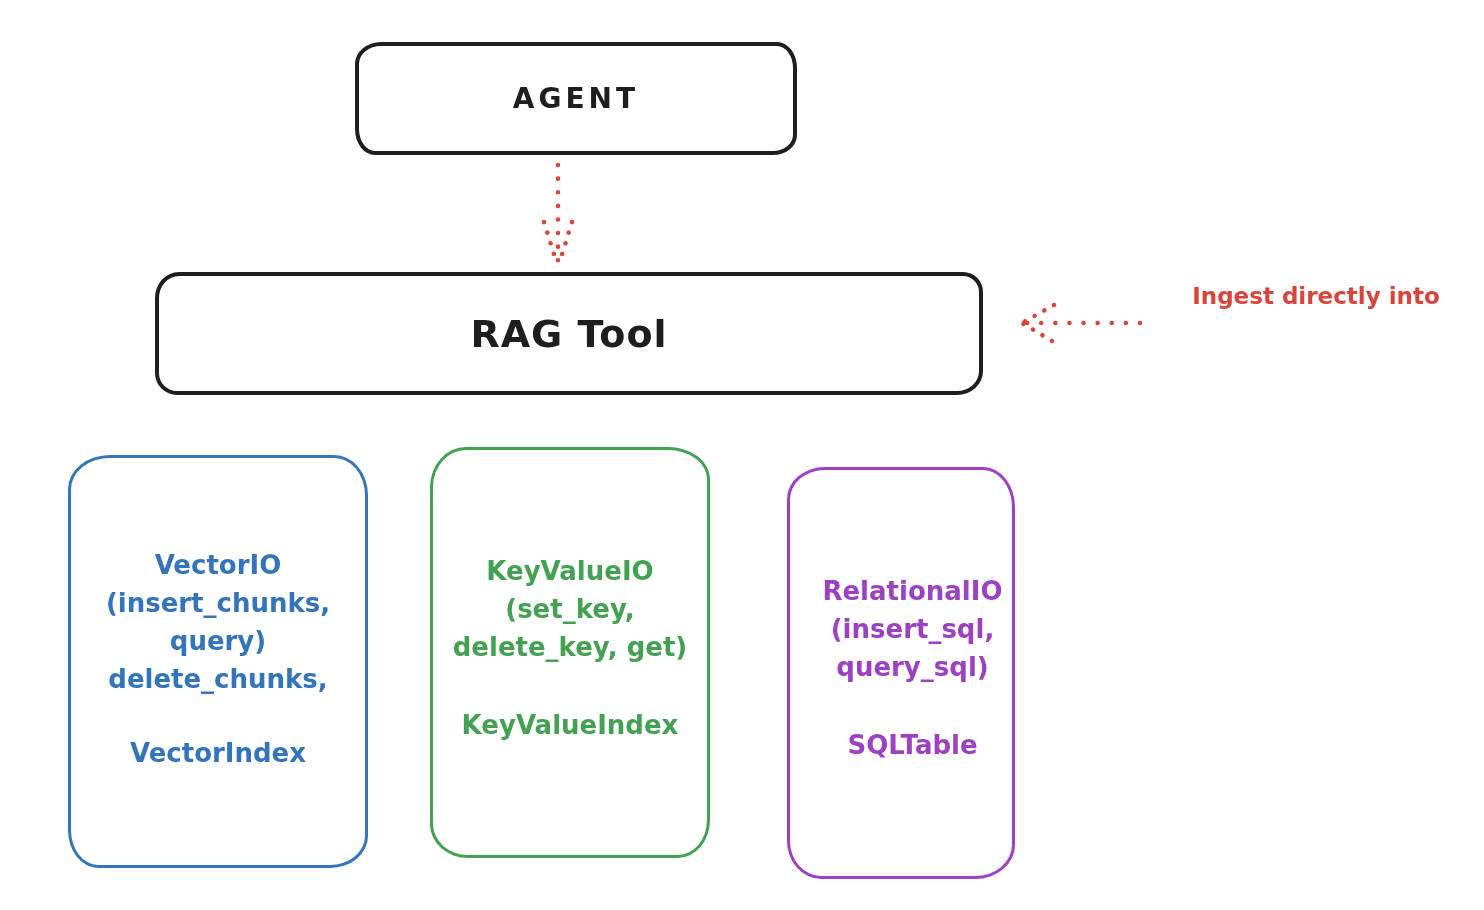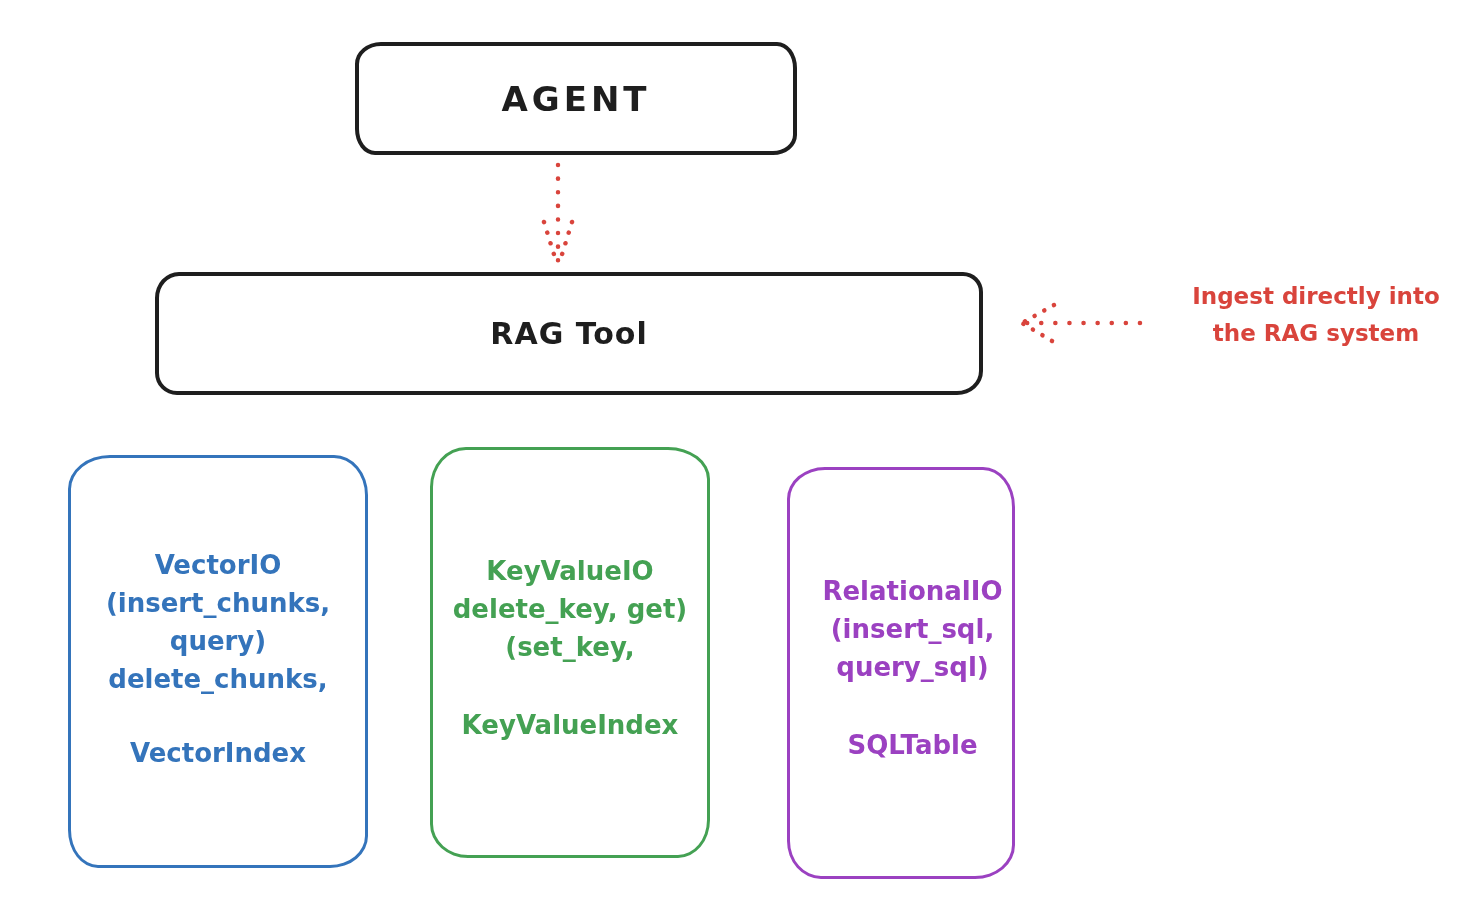--- a/index.html
+++ b/index.html
@@ -23,28 +23,28 @@
     align-items: center;
     justify-content: center;
     text-align: center;
   }
   
   .node.agent {
     left: 355px; top: 42px; width: 442px; height: 113px;
     border: 4px solid var(--ink);
     border-radius: 26px 20px 24px 20px / 22px 26px 20px 26px;
     color: var(--ink);
-    font-size: 34px; font-weight: bold; letter-spacing: 4px;
+    font-size: 28px; font-weight: bold; letter-spacing: 4px;
   }
   .node.rag {
     left: 155px; top: 272px; width: 828px; height: 123px;
     border: 4px solid var(--ink);
     border-radius: 24px 20px 26px 22px / 26px 20px 24px 22px;
     color: var(--ink);
-    font-size: 30px; font-weight: bold; letter-spacing: 1px;
+    font-size: 38px; font-weight: bold; letter-spacing: 1px;
   }
   
   .node.sub {
     flex-direction: column;
     justify-content: flex-start;
     font-weight: bold;
     font-size: 26px;
     line-height: 38px;
     background: #ffffff;
   }
@@ -111,38 +111,37 @@
   <svg class="arrow-svg" style="left:1008px; top:296px;" width="140" height="56" viewBox="0 0 140 56" aria-hidden="true">
     <g fill="none" stroke="var(--red)" stroke-width="4.5" stroke-linecap="round">
       <line x1="132" y1="27" x2="18" y2="27" stroke-dasharray="0.1 14"></line>
       <line x1="46" y1="9" x2="14" y2="27" stroke-dasharray="0.1 11"></line>
       <line x1="44" y1="45" x2="14" y2="27" stroke-dasharray="0.1 11"></line>
     </g>
   </svg>
 
   <div class="annotation">
     <span>Ingest directly into</span>
-    <span>the RAG system</span>
   </div>
 
   <div class="node sub vector">
     <div class="sub-lines">
       <span>VectorIO</span>
       <span>(insert_chunks,</span>
       <span>query)</span>
       <span>delete_chunks,</span>
     </div>
     <div class="sub-index">VectorIndex</div>
   </div>
 
   <div class="node sub keyvalue">
     <div class="sub-lines">
       <span>KeyValueIO</span>
+      <span>(set_key,</span>
       <span>delete_key, get)</span>
-      <span>(set_key,</span>
     </div>
     <div class="sub-index">KeyValueIndex</div>
   </div>
 
   <div class="node sub relational">
     <div class="sub-lines">
       <span>RelationalIO</span>
       <span>(insert_sql,</span>
       <span>query_sql)</span>
     </div>

